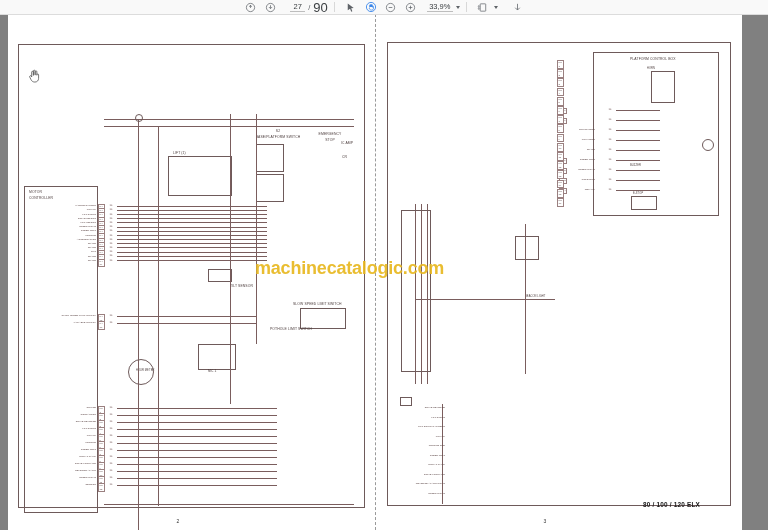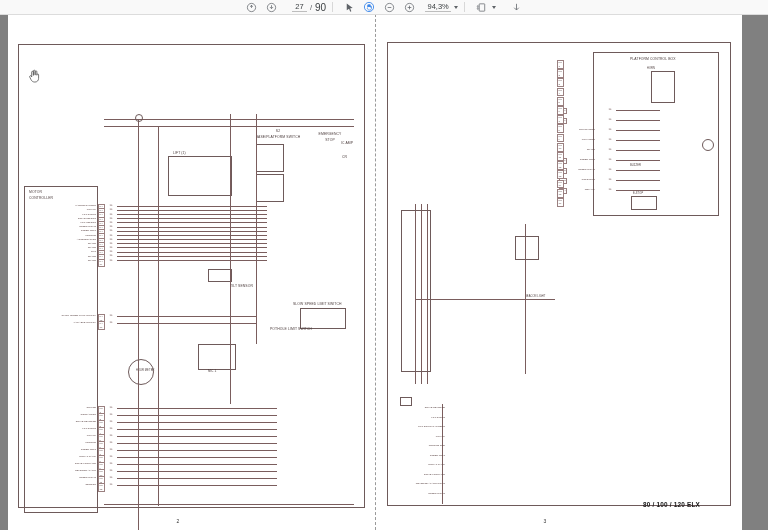--- a/index.html
+++ b/index.html
@@ -27,21 +27,21 @@
   .tb-btn.active svg circle.ring{stroke:#1a73e8;}
   .tb-btn.active{color:#1a73e8;}
   .tb-sep{width:1px;height:10px;background:#d8d8d8;margin:0 6px;}
   .pagebox{display:flex;align-items:center;gap:3px;font-size:7.5px;color:#3c4043;}
   .pagefield{
     width:15px;height:9px;border-bottom:1px solid #bdbdbd;
     text-align:center;line-height:9px;font-size:7.5px;color:#3c4043;
     background:transparent;
   }
   .pagesep{font-size:7.5px;color:#5f6368;}
-  .pagetotal{font-size:10px;color:#3c4043;}
+  .pagetotal{font-size:13px;color:#3c4043;}
   .zoombox{display:flex;align-items:center;gap:2px;margin-left:6px;}
   .zoomfield{
     min-width:26px;height:9px;border-bottom:1px solid #bdbdbd;
     text-align:center;line-height:9px;font-size:7.5px;color:#3c4043;
   }
   .caret{
     width:0;height:0;border-left:2.5px solid transparent;border-right:2.5px solid transparent;
     border-top:3px solid #5f6368;margin-left:1px;
   }
   .tb-spacer{width:10px;}
@@ -176,21 +176,21 @@
         </svg>
       </div>
       <div class="tb-btn">
         <svg width="11" height="11" viewBox="0 0 24 24" fill="none" stroke="currentColor" stroke-width="1.6">
           <circle cx="12" cy="12" r="9"></circle>
             <path d="M8 12h8M12 8v8"></path>
         </svg>
       </div>
 
       <div class="zoombox">
-        <div class="zoomfield">94,3%</div>
+        <div class="zoomfield">33,9%</div>
         <div class="caret"></div>
       </div>
 
       <div class="tb-sep"></div>
 
       <div class="tb-btn">
         <svg width="11" height="11" viewBox="0 0 24 24" fill="none" stroke="currentColor" stroke-width="1.6">
           <rect x="7" y="4" width="12" height="16" rx="1"></rect>
           <path d="M4 8v8"></path>
             <path d="M2.5 9.5 4 8l1.5 1.5"></path>
@@ -611,15 +611,16 @@
           </div>
           <div class="pinrow" style="height: 9.5px;">
             <span class="pname">STEER RIGHT</span>
           </div>
         </div>
 
       <div class="model">80 / 100 / 120 ELX</div>
       <div class="pagenum" style="left:150px;">3</div>
     </div>
 
+    <div class="watermark">machinecatalogic.com</div>
 
   </div>
 </div>
 
 </body></html>

